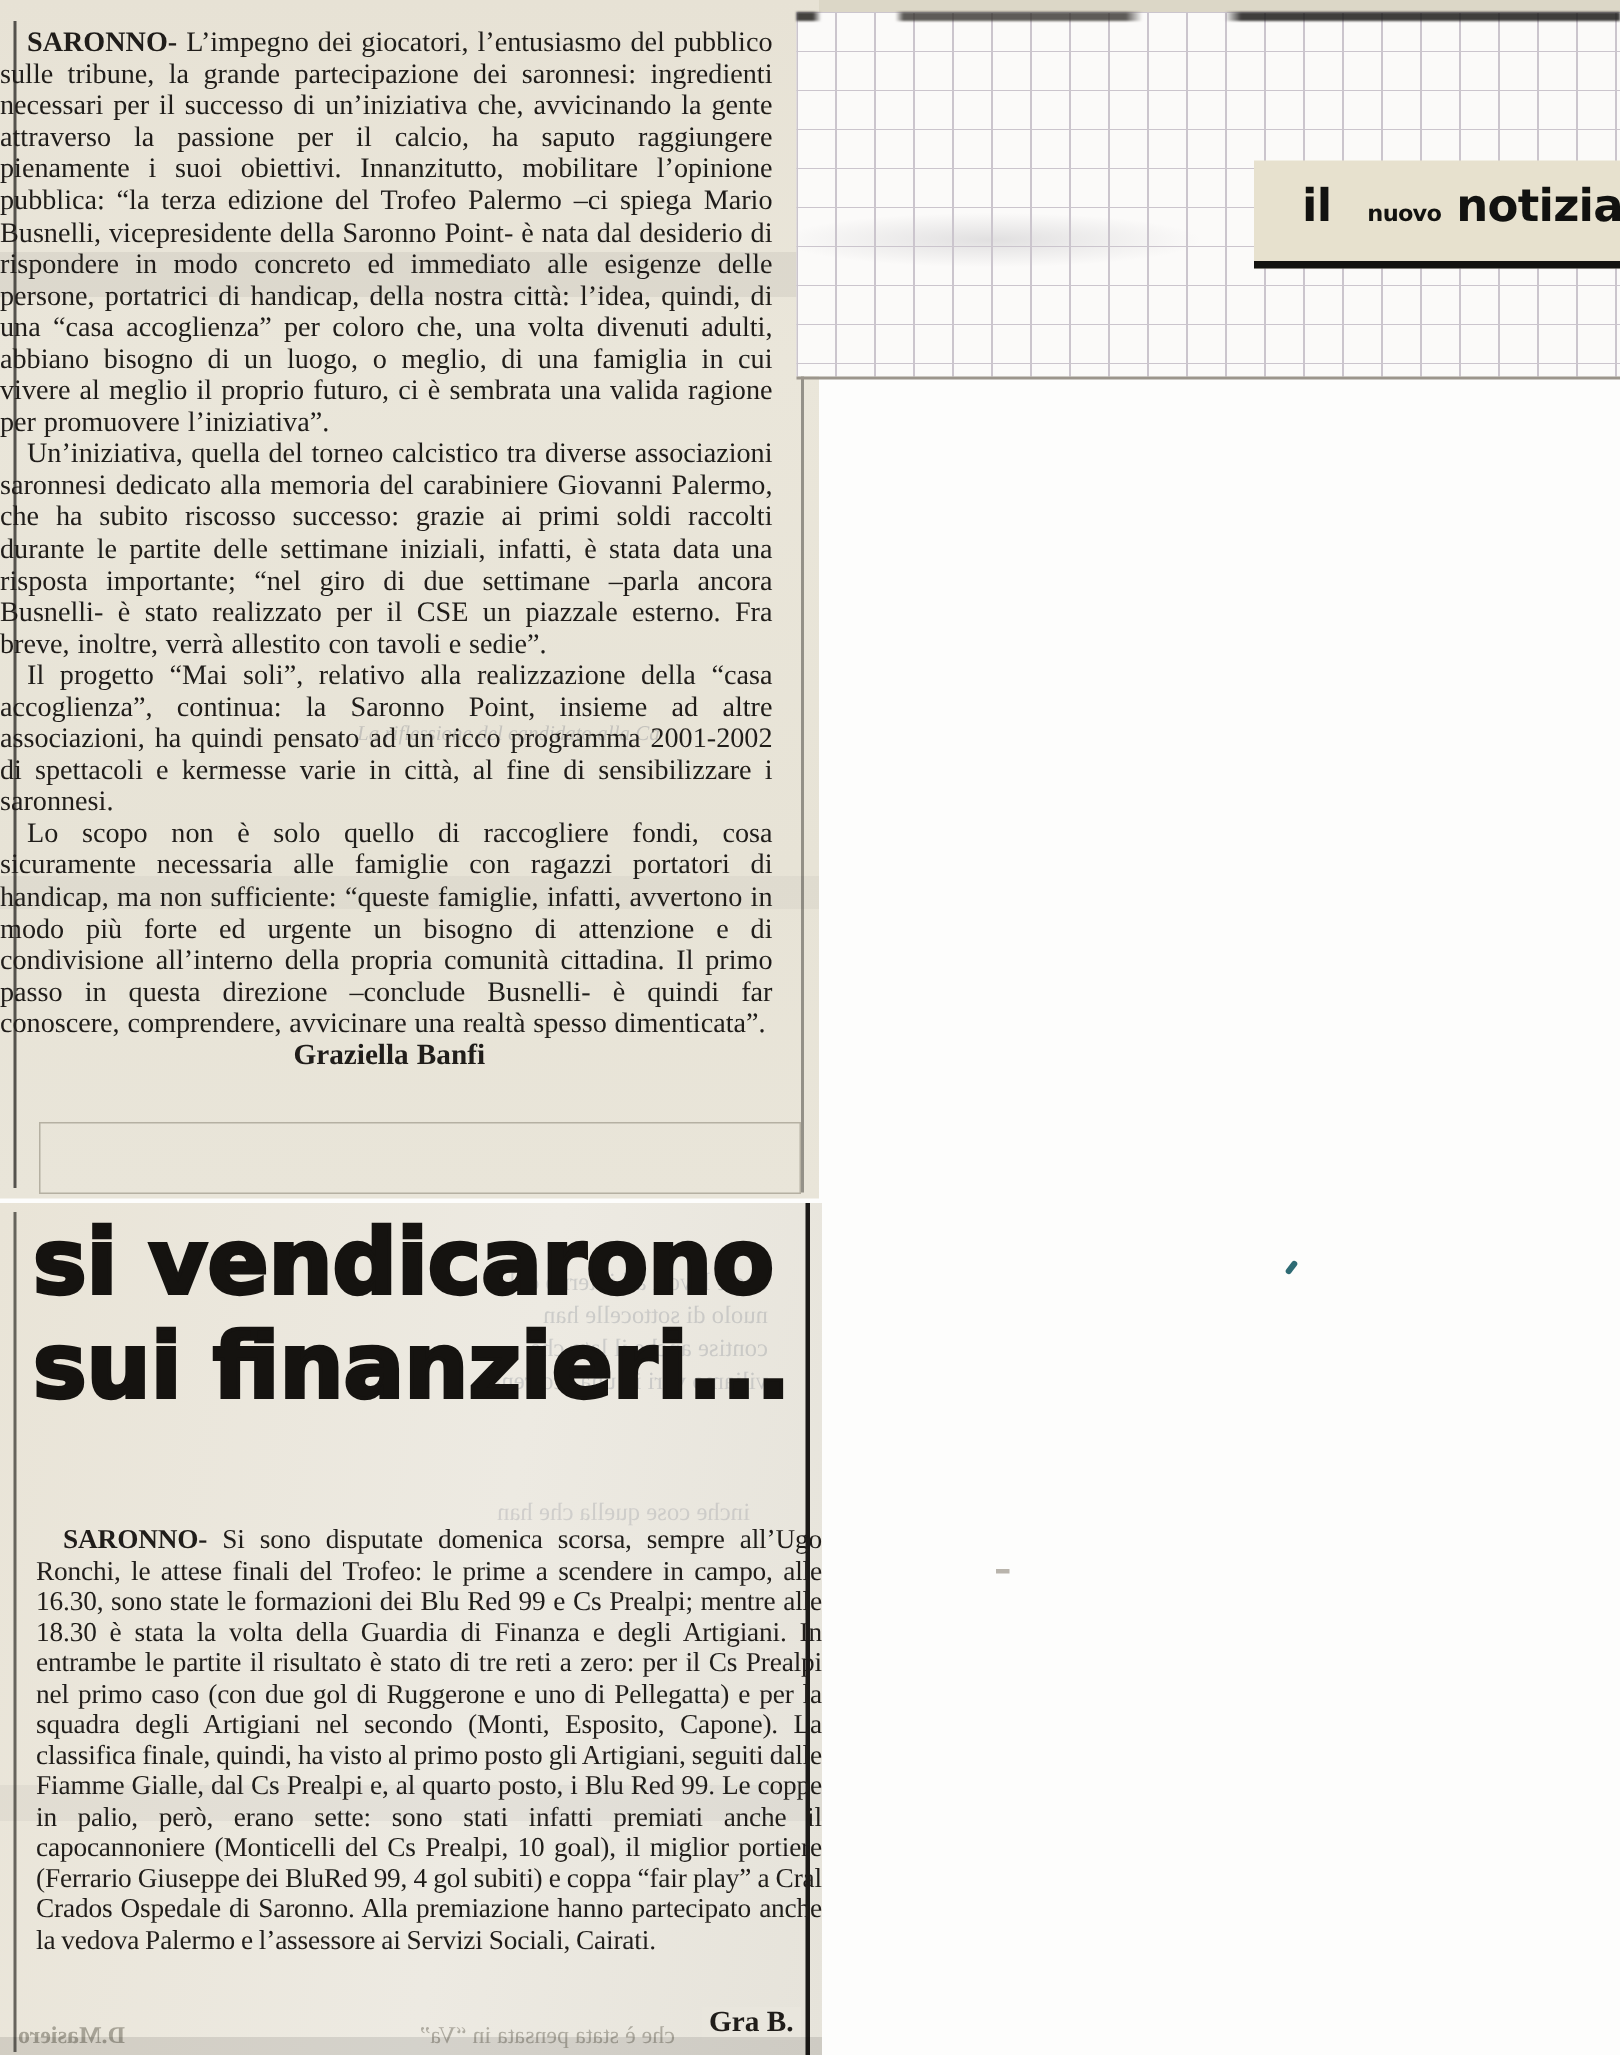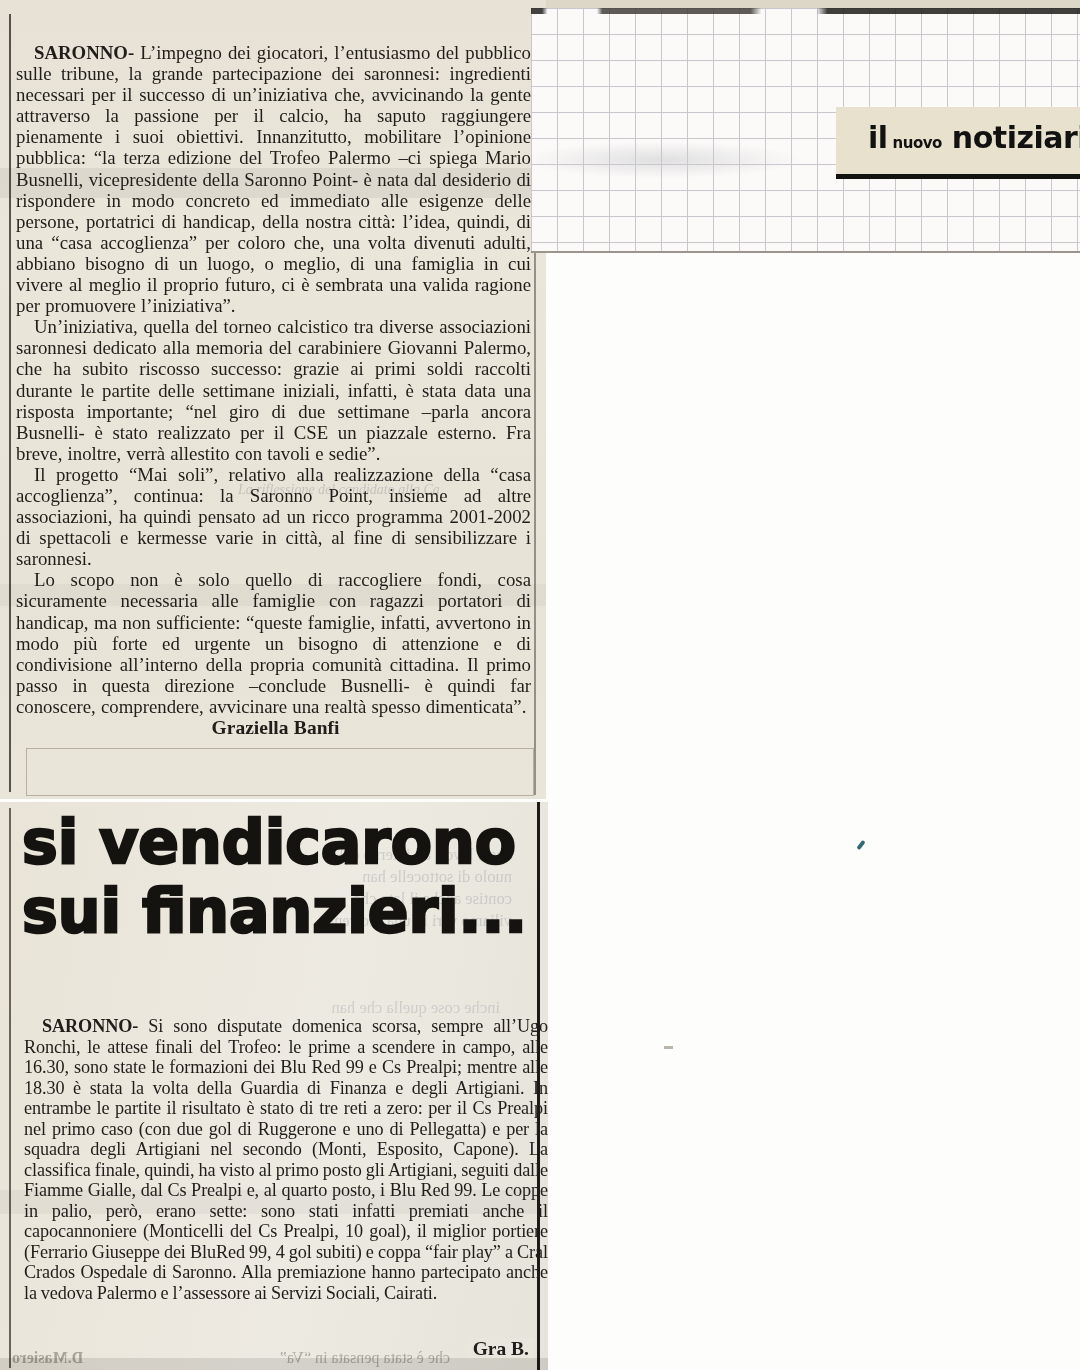--- a/index.html
+++ b/index.html
@@ -25,21 +25,21 @@
   .clip1 .rule-left{left:9px;top:14px;width:2px;height:778px;}
   .clip1 .rule-right{left:534px;top:10px;width:2px;height:785px;background:rgba(45,42,38,0.45);}
   .band{position:absolute;left:0;width:546px;pointer-events:none;}
   .band.b1{top:168px;height:30px;background:rgba(0,0,0,0.055);}
   .band.b2{top:584px;height:22px;background:rgba(0,0,0,0.03);}
   .art{
     position:absolute;text-align:justify;color:#201d1a;
   }
   .art p{margin:0;text-indent:18px;}
   .art .lead{font-weight:bold;}
-  .art1{left:16px;top:18px;width:515px;font-size:18.8px;line-height:21.1px;word-spacing:0.5px;margin-top:24px;}
+  .art1{left:0;top:18px;width:515px;font-size:18.8px;line-height:21.1px;word-spacing:0.5px;}
   .byline{font-weight:bold;text-align:center;text-indent:0;margin-top:2px;}
   .byline1{padding-right:14px;font-size:19.5px;}
   .faint-box{
     position:absolute;left:26px;top:748px;width:506px;height:46px;
     border:1px solid rgba(130,124,108,0.5);
   }
   .bleed-frag{
     position:absolute;font-size:14px;color:rgba(70,75,95,0.20);
     transform:scaleX(-1);filter:blur(0.3px);white-space:nowrap;font-style:italic;
   }
@@ -63,21 +63,21 @@
   }
   
   .masthead{
     position:absolute;left:836px;top:107px;width:244px;height:54px;
     background:#e7e1ce;border-bottom:5px solid #131310;
     display:flex;align-items:baseline;padding:13px 0 0 32px;box-sizing:content-box;
     font-family:"DejaVu Sans", sans-serif;font-weight:bold;color:#121210;
     letter-spacing:-0.5px;white-space:nowrap;overflow:hidden;
   }
   .mh-il{font-size:30px;}
-  .mh-nuovo{font-size:15px;margin-left:5px;}
+  .mh-nuovo{font-size:15px;margin-left:24px;}
   .mh-not{font-size:30px;margin-left:10px;}
   
   .clip2{
     position:absolute;left:0;top:802px;width:548px;height:568px;
     background:linear-gradient(100deg,#e9e4d7,#edeae2 58%,#e6e3da);
     overflow:visible;
   }
   .clip2 .rule-left{left:9px;top:6px;width:2px;height:560px;background:rgba(32,30,26,0.65);}
   .clip2 .rule-right{left:537px;top:0;width:3px;height:568px;background:#1c1a18;}
   .clip2 .band.b3{top:388px;height:24px;width:548px;background:rgba(0,0,0,0.035);}

